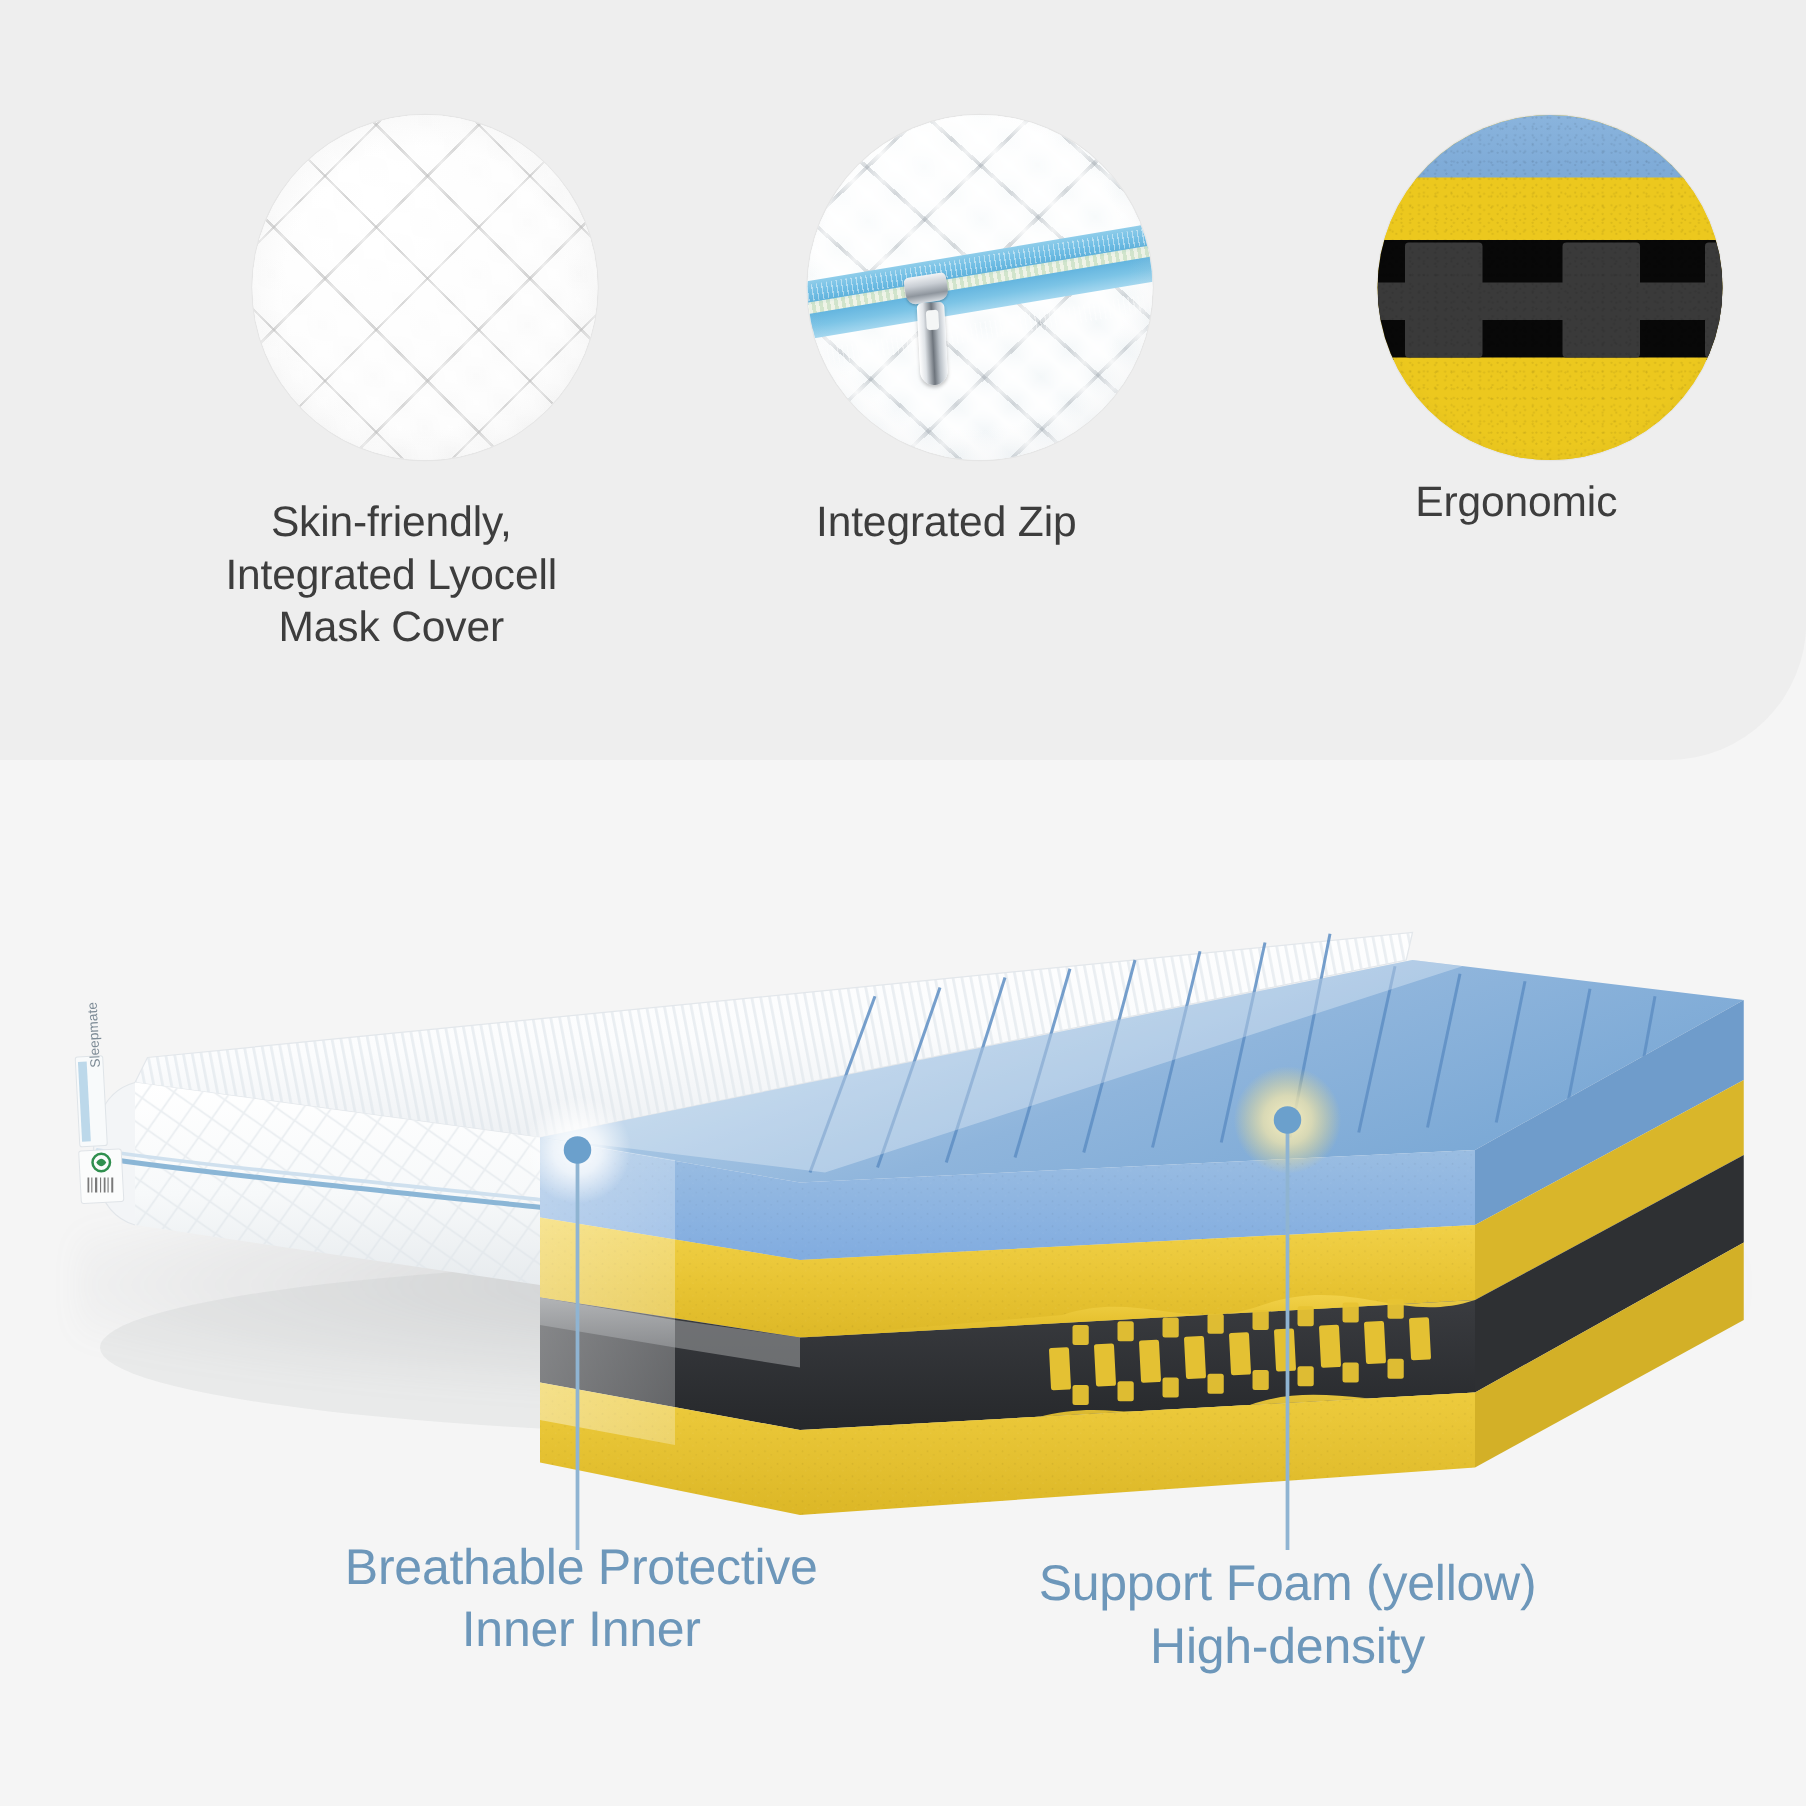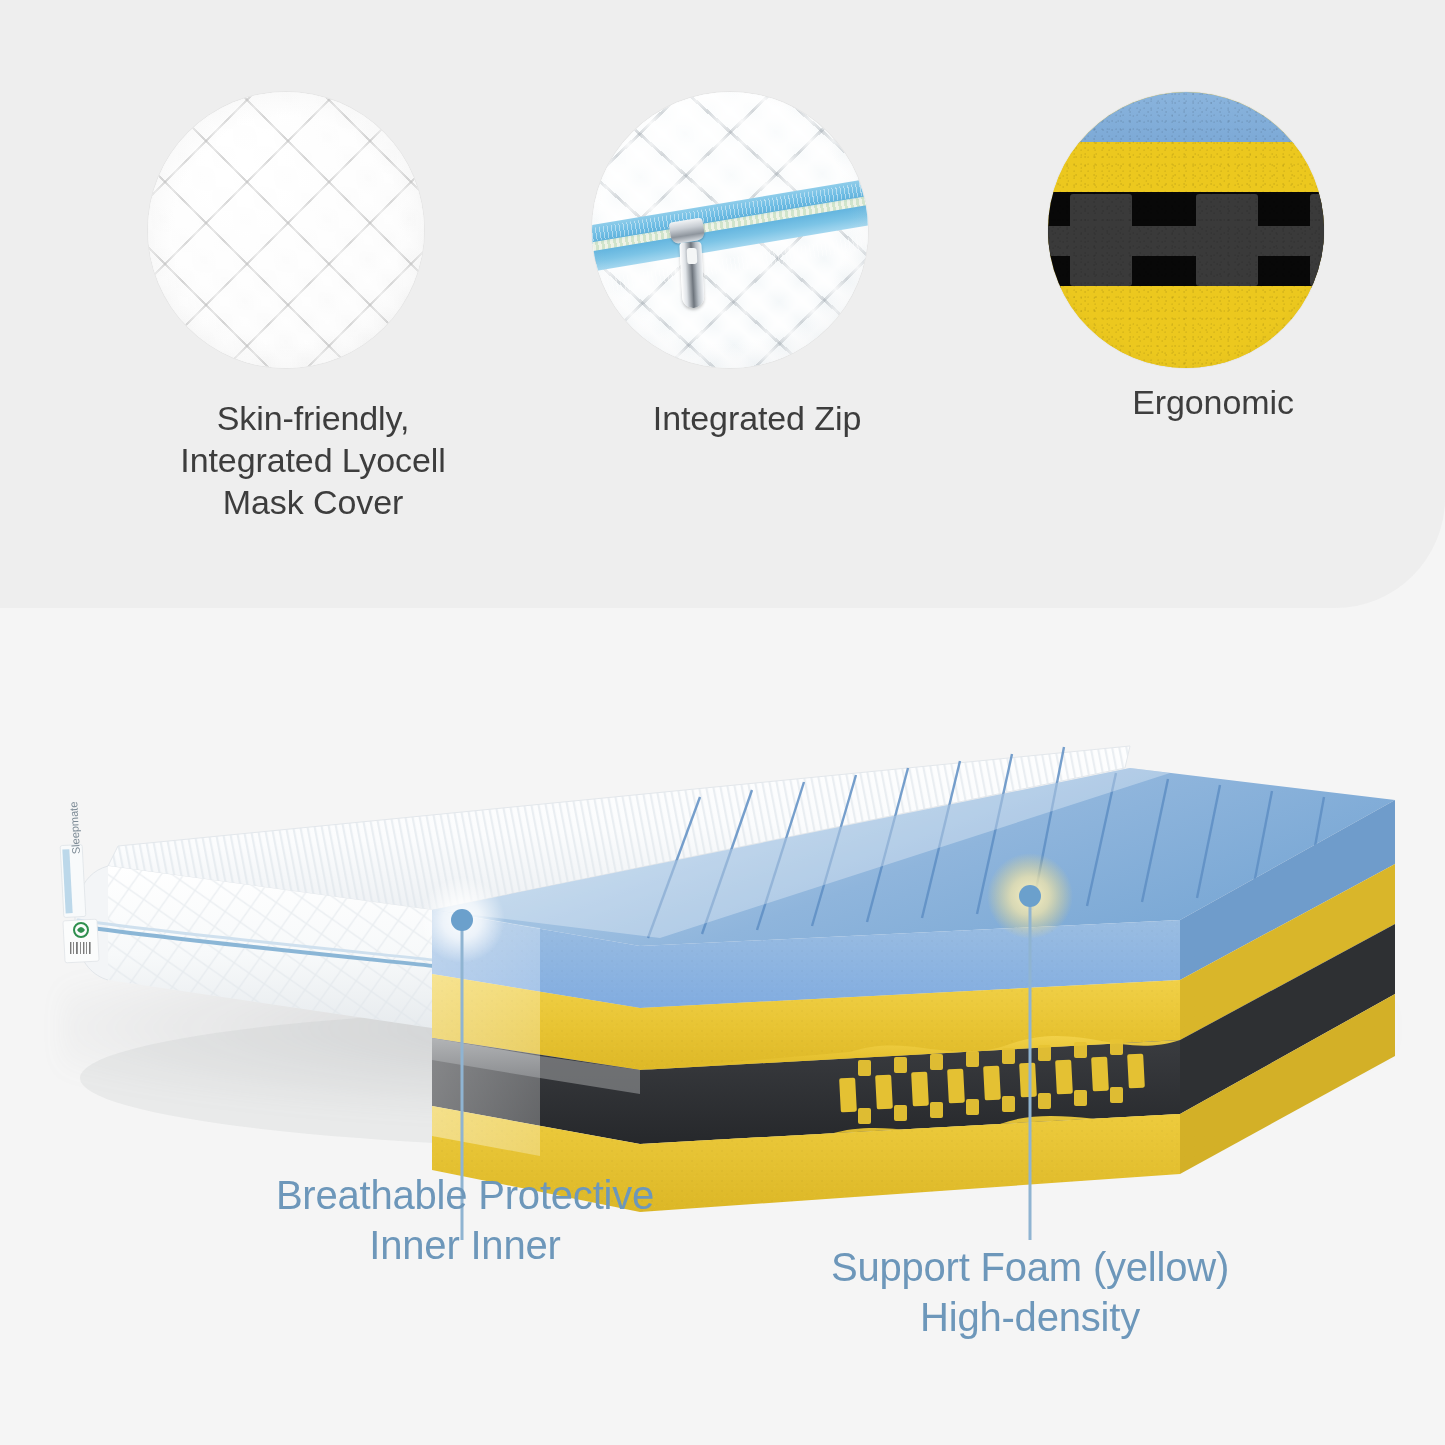--- a/index.html
+++ b/index.html
@@ -12,21 +12,21 @@
   }
 
   
   #feature-panel{
     position:absolute;left:0;top:0;width:1445px;height:608px;
     background:#eeeeee;
     border-bottom-right-radius:110px;
   }
   .feature-col{
     position:absolute;top:0;
-    display:flex;flex-direction:column;align-items:flex-start;
+    display:flex;flex-direction:column;align-items:flex-end;
   }
   .circle-wrap{
     border-radius:50%;
     overflow:hidden;
     position:relative;
     box-shadow:0 0 0 1px rgba(0,0,0,0.035);
   }
   .feature-caption{
     color:#3d3d3d;
     text-align:center;
@@ -466,21 +466,21 @@
     </g>
 
     <g>
       <circle cx="1030" cy="288" r="43" fill="url(#gGlowYellow)"></circle>
       <line x1="1030" y1="288" x2="1030" y2="632" stroke="#8fb4d2" stroke-width="3"></line>
       <circle cx="1030" cy="288" r="11" fill="#6ba0cc"></circle>
     </g>
   </svg>
 </div>
 
-<div class="bottom-caption" style="left:215px;top:1171px;width:500px;font-size:40px;text-align:center;">
+<div class="bottom-caption" style="left:215px;top:1230px;width:500px;font-size:40px;text-align:center;">
   <div>Breathable Protective</div>
   <div>Inner Inner</div>
 </div>
 
 <div class="bottom-caption" style="left:780px;top:1243px;width:500px;font-size:40px;">
   <div>Support Foam (yellow)</div>
   <div>High-density</div>
 </div>
 
 </body></html>

